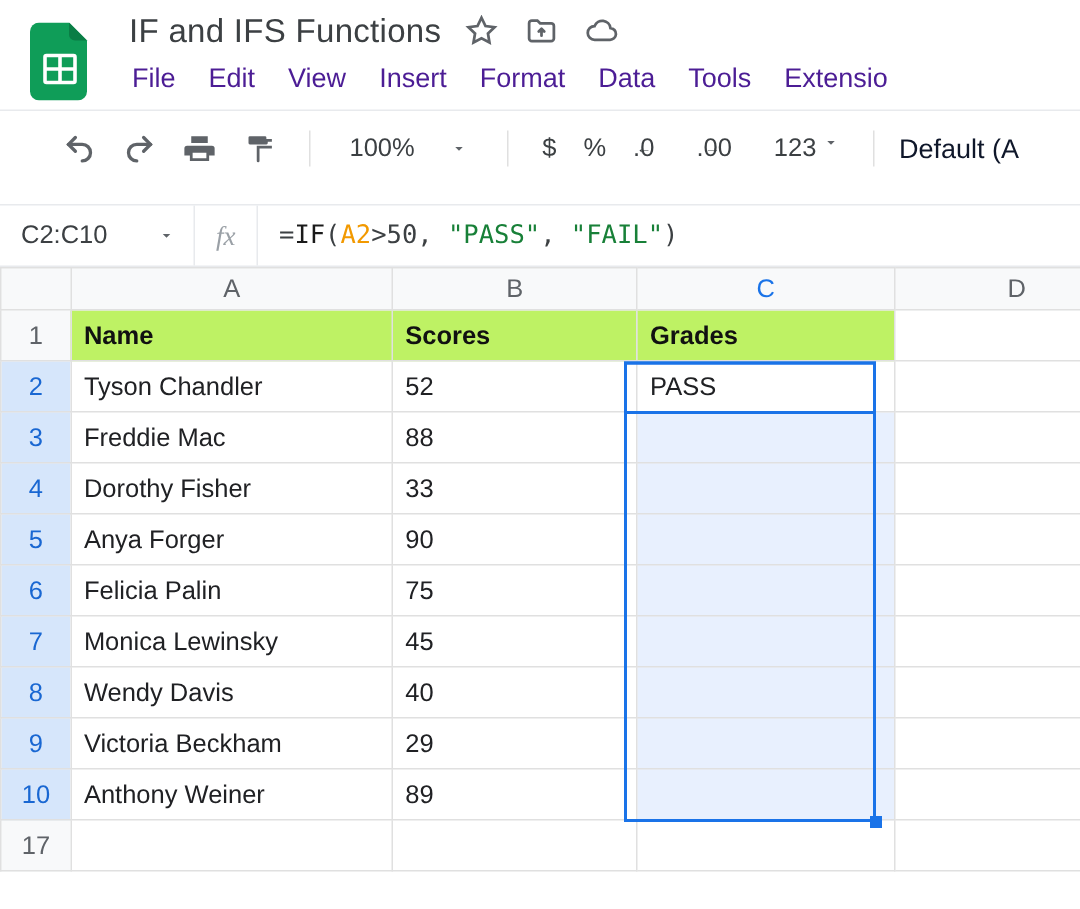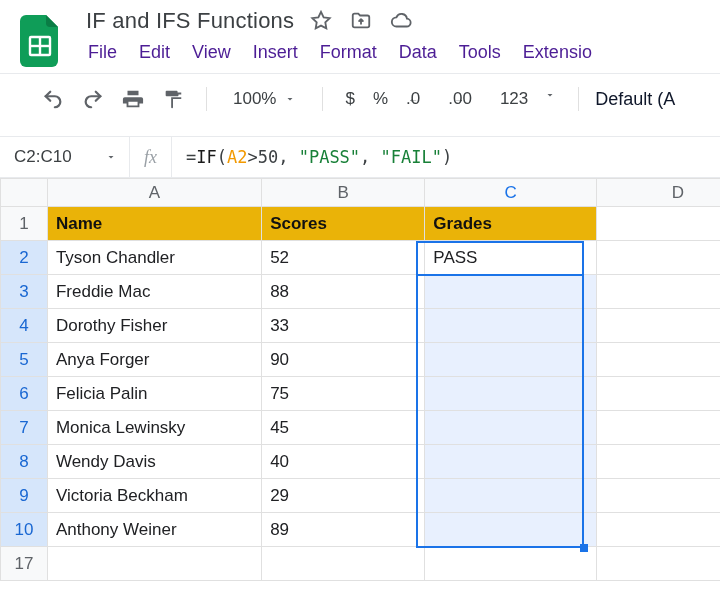--- a/index.html
+++ b/index.html
@@ -16,21 +16,21 @@
   .iconbtn svg { display:block; }
   .menubar { display:flex; gap:22px; padding:8px 0 10px 2px; font-size:18px; color:#4c1d95; }
   .menuitem { cursor:pointer; }
 
   .divider { border-top:1px solid #e8eaed; }
 
   
   .toolbar { display:flex; align-items:center; padding:10px 0 10px 36px; gap:6px; font-size:17px; color:#3c4043; }
   .tbtn { width:34px; height:30px; display:flex; align-items:center; justify-content:center; color:#5f6368; }
   .vsep { width:1px; height:24px; background:#e0e0e0; margin:0 10px; }
-  .zoom { display:flex; align-items:center; gap:8px; padding:0 10px; }
+  .zoom { display:flex; align-items:center; gap:24px; padding:0 10px; }
   .tritxt { font-size:17px; color:#3c4043; }
   .dropdown-caret svg { display:block; }
   .fmtgrp { display:flex; align-items:center; gap:18px; padding:0 6px; }
   .deflabel { font-size:18px; color:#0f172a; white-space:nowrap; }
 
   
   .fxrow { display:flex; align-items:center; border-top:1px solid #e8eaed; border-bottom:1px solid #e8eaed; height:42px;margin-top:12px; }
   .namebox { width:130px; display:flex; align-items:center; justify-content:space-between; padding:0 12px 0 14px; font-size:17px; color:#3c4043; border-right:1px solid #e8eaed; height:100%; }
   .fxicon { width:42px; display:flex; align-items:center; justify-content:center; color:#9aa0a6; font-style:italic; font-family:"Times New Roman",serif; font-size:18px; border-right:1px solid #e8eaed; height:100%; }
   .formula { flex:1; padding:0 14px; font-family:Menlo,Consolas,monospace; font-size:17px; color:#3c4043; white-space:nowrap; }
@@ -42,21 +42,21 @@
 
   
   .sheet { position:relative; }
   .grid { border-collapse:collapse; table-layout:fixed; width:760px; }
   .grid th, .grid td { border:1px solid #e0e0e0; font-size:17px; }
   .colhead th { background:#f8f9fa; color:#5f6368; font-weight:normal; height:28px; text-align:center; }
   .colhead th.colC { color:#1a73e8; }
   .rowhead { background:#f8f9fa; color:#5f6368; text-align:center; width:46px; font-weight:normal; }
   .rowhead.sel { background:#d6e6fb; color:#1967d2; }
   td.cell { padding:4px 8px; height:34px; vertical-align:middle; background:#fff; }
-  tr.hdr td.cell { background:#eab308; color:#111; font-weight:700; }
+  tr.hdr td.cell { background:#bef264; color:#111; font-weight:700; }
   td.colB { }
   td.colC { text-align:left; }
 
   
   td.selcell { background:#e8f0fe; }
   .selection-border { position:absolute; border:2px solid #1a73e8; pointer-events:none; }
   .active-cell-border { position:absolute; border:2px solid #1a73e8; pointer-events:none; background:transparent; }
   .sel-handle { position:absolute; width:8px; height:8px; background:#1a73e8; pointer-events:none; }
 
   .colA { width:210px; }
@@ -146,21 +146,21 @@
             <path d="M7 10l5 5 5-5z"></path>
           </svg>
     </span>
   </div>
   <div class="vsep"></div>
   <div class="fmtgrp">
     <span>$</span>
     <span>%</span>
     <span><span>.0</span><span style="position:relative;top:-2px;left:-12px;font-size:10px">←</span></span>
     <span><span>.00</span><span style="position:relative;top:-2px;left:-18px;font-size:10px">→</span></span>
-    <span style="display:flex;align-items:flex-start;gap:16px">
+    <span style="display:flex;align-items:flex-start;gap:4px">
       <span>123</span>
       <svg width="12" height="12" viewBox="0 0 24 24" fill="#5f6368">
             <path d="M7 10l5 5 5-5z"></path>
           </svg>
     </span>
   </div>
   <div class="vsep"></div>
   <span class="deflabel">Default (A</span>
 </div>
 

